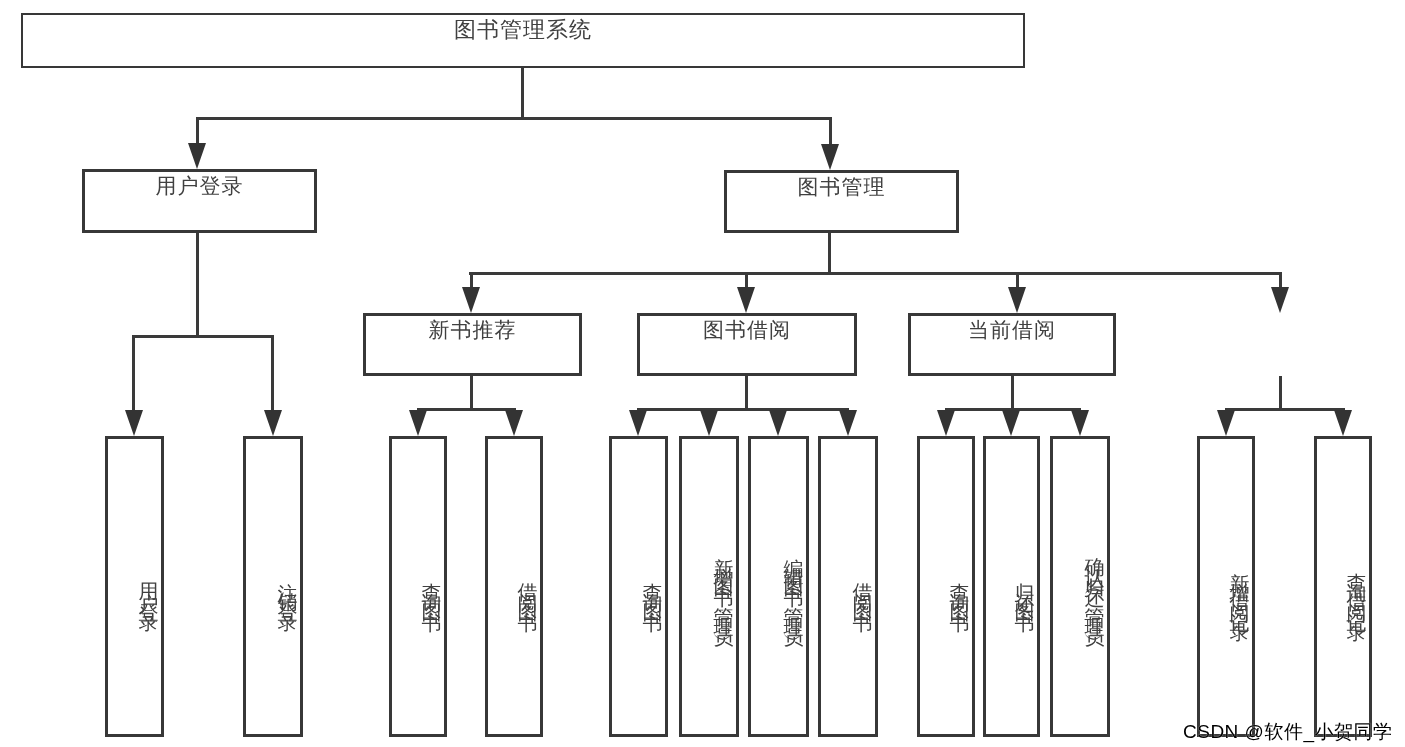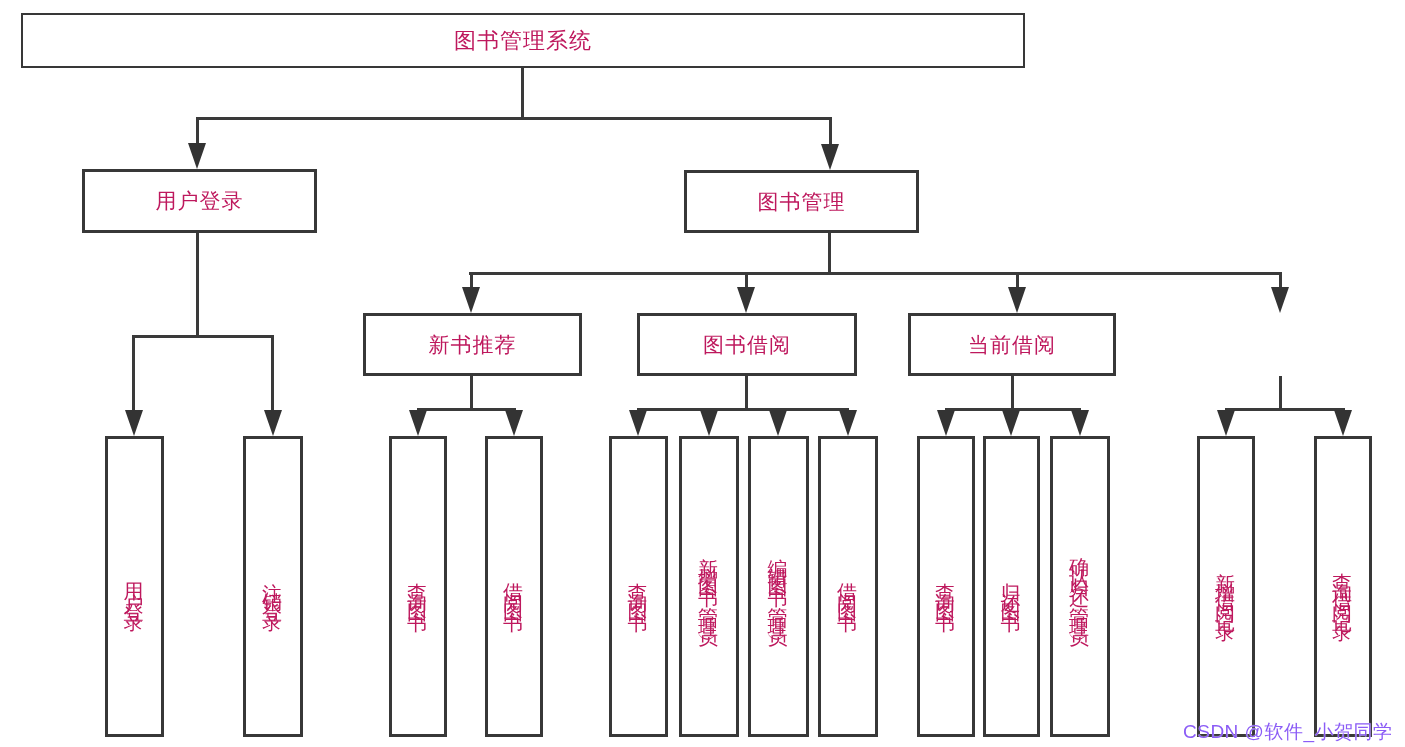--- a/index.html
+++ b/index.html
@@ -10,23 +10,24 @@
     background: #ffffff;
     font-family: "Liberation Sans", sans-serif;
     overflow: hidden;
   }
   .box {
     position: absolute;
     box-sizing: border-box;
     border: 3px solid #383838;
     background: #ffffff;
     display: flex;
-    align-items: center;
+    align-items: flex-start;
     justify-content: center;
-    color: #be185d;
+    color: #404040;
+    font-family: Liberation Mono, monospace;
   }
   .box.lvl1 { border-width: 2px; font-size: 22px; letter-spacing: 1px; }
   .box.h { font-size: 21px; letter-spacing: 1px; }
   .box.v {
     writing-mode: vertical-rl;
     font-size: 20px;
     letter-spacing: 10px;
   }
   .vline, .hline {
     position: absolute;
@@ -38,21 +39,21 @@
     height: 0;
     border-left: 9px solid transparent;
     border-right: 9px solid transparent;
     border-top: 26px solid #333333;
   }
   .watermark {
     position: absolute;
     left: 1183px;
     top: 719px;
     font-size: 19px;
-    color: #8b5cf6;
+    color: #000000;
     letter-spacing: 0.5px;
     white-space: nowrap;
     text-shadow: 0 0 1px #ffffff;
   }
 </style>
 </head>
 <body>
 
 <div class="canvas">
 
@@ -63,21 +64,21 @@
   <div class="vline" style="left:521px;top:68px;width:3px;height:52px;"></div>
   <div class="hline" style="left:196px;top:117px;width:636px;height:3px;"></div>
   <div class="vline" style="left:196px;top:117px;width:3px;height:30px;"></div>
   <div class="arrow" style="left:188px;top:143px;"></div>
   <div class="vline" style="left:829px;top:117px;width:3px;height:30px;"></div>
   <div class="arrow" style="left:821px;top:144px;"></div>
 
   <div class="box h" style="left:82px;top:169px;width:235px;height:64px;">
     <span>用户登录</span>
   </div>
-  <div class="box h" style="left:684px;top:170px;width:235px;height:63px;">
+  <div class="box h" style="left:724px;top:170px;width:235px;height:63px;">
     <span>图书管理</span>
   </div>
 
   <div class="vline" style="left:196px;top:233px;width:3px;height:104px;"></div>
   <div class="hline" style="left:132px;top:335px;width:142px;height:3px;"></div>
   <div class="vline" style="left:132px;top:335px;width:3px;height:77px;"></div>
   <div class="arrow" style="left:125px;top:410px;"></div>
   <div class="vline" style="left:271px;top:335px;width:3px;height:77px;"></div>
   <div class="arrow" style="left:264px;top:410px;"></div>
 

